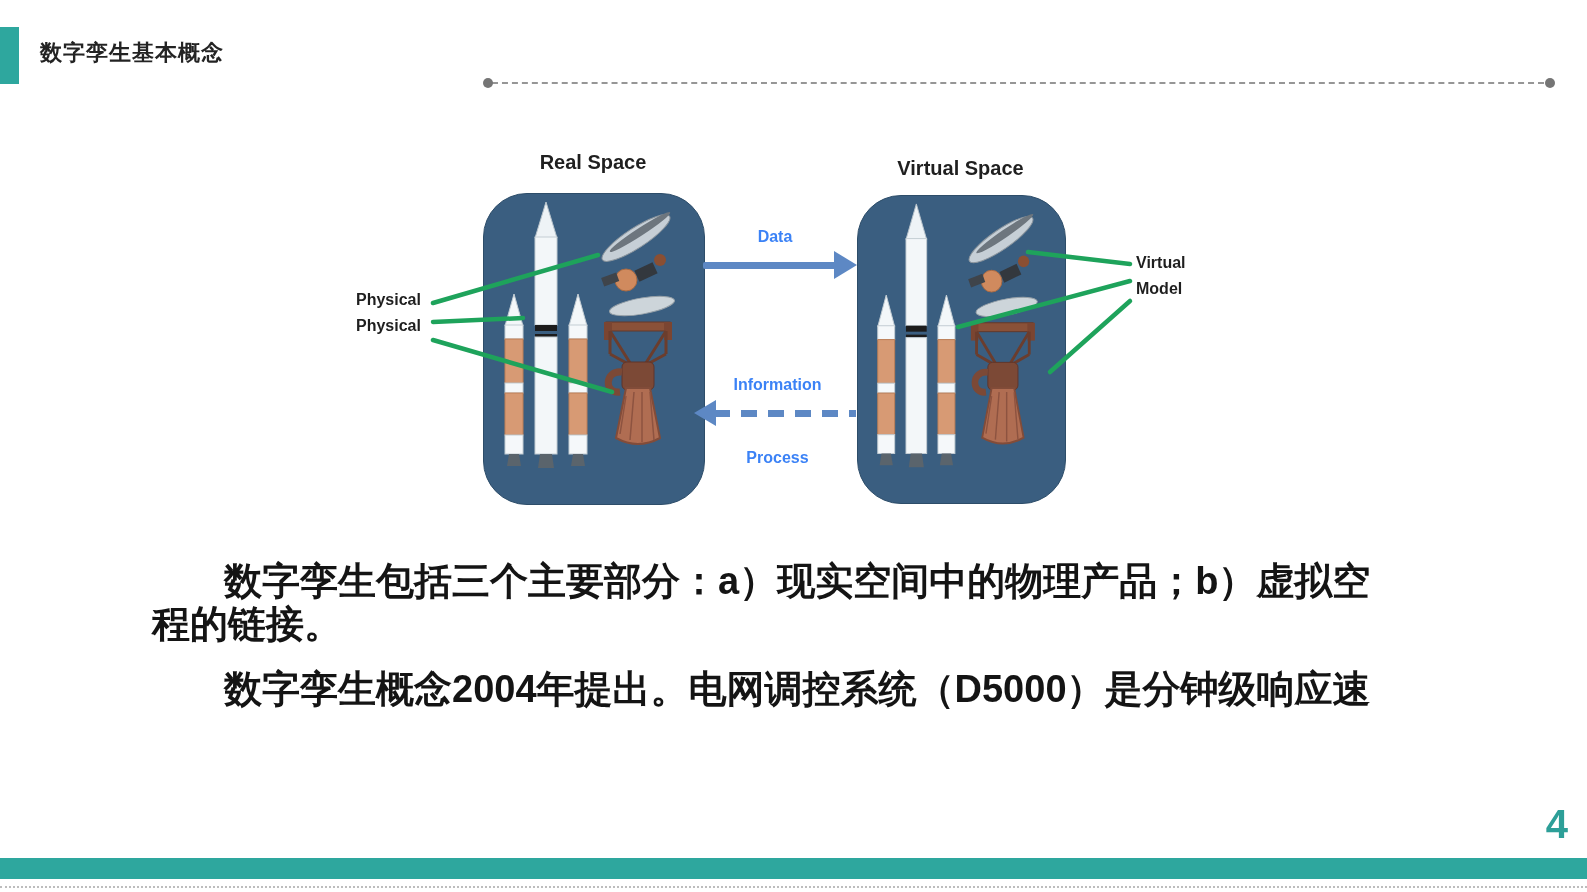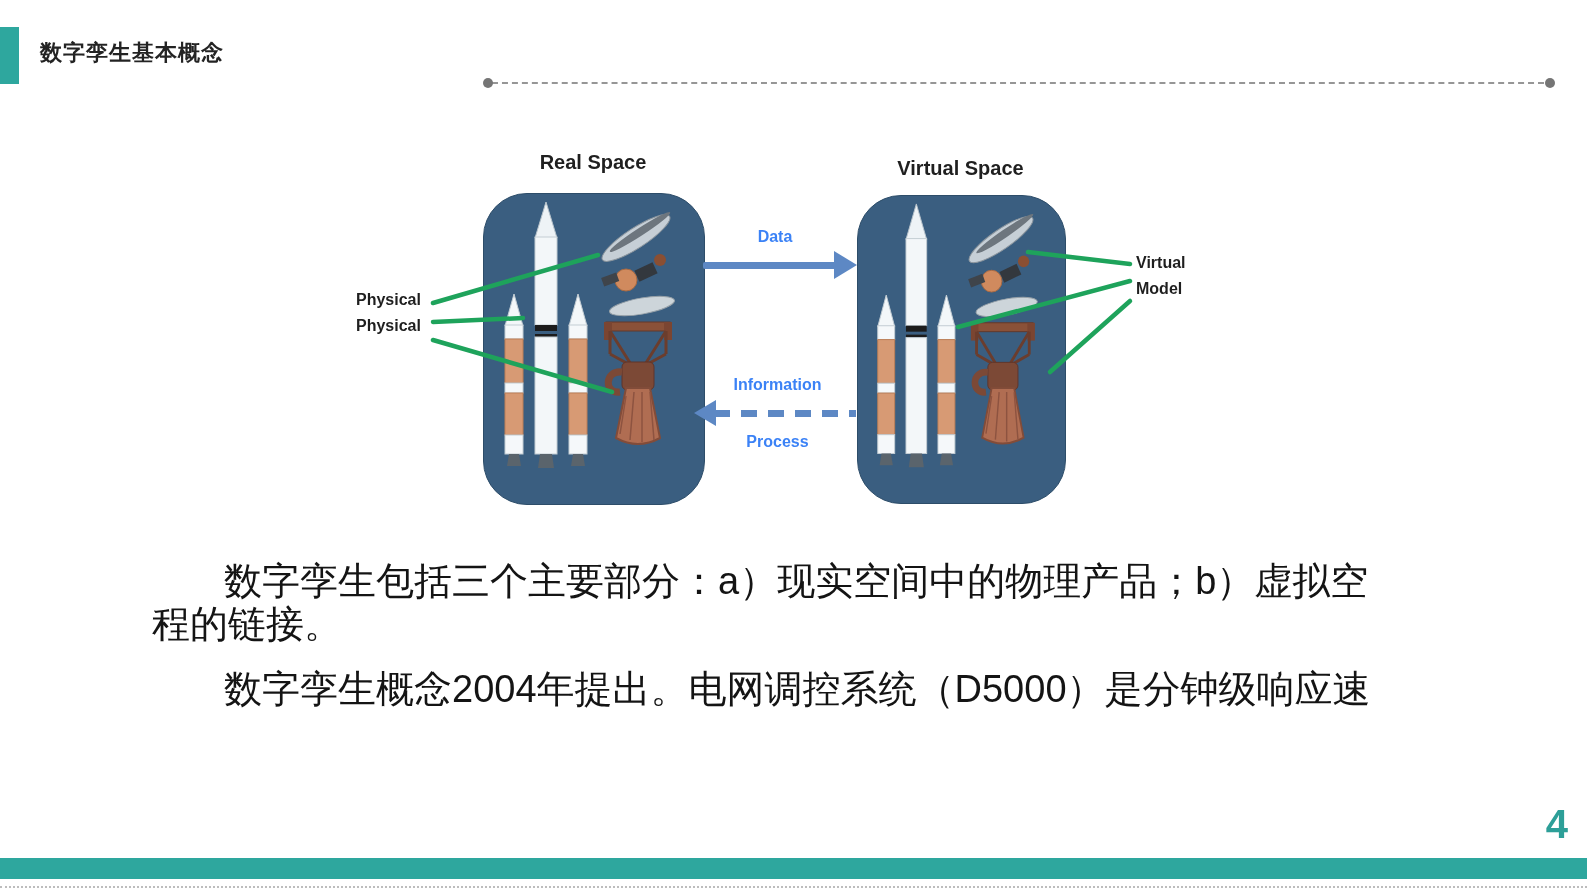--- a/index.html
+++ b/index.html
@@ -36,21 +36,21 @@
     position:absolute;text-align:center;font-weight:bold;color:#1f1f1f;font-size:20px;
   }
   .space-label.real{left:483px;width:220px;top:151px;}
   .space-label.virtual{left:857px;width:207px;top:157px;}
 
   .arrow-label{
     position:absolute;text-align:center;font-weight:bold;color:#3b82f6;font-size:16px;
   }
   .label-data{left:700px;width:150px;top:228px;}
   .label-information{left:690px;width:175px;top:376px;}
-  .label-process{left:690px;width:175px;top:433px;text-align:center;}
+  .label-process{left:690px;width:175px;top:449px;text-align:center;}
 
   .solid-arrow{position:absolute;left:703px;top:262px;width:134px;height:7px;background:#5d88c4;border-radius:2px;}
   .solid-arrow-head{
     position:absolute;left:834px;top:251px;width:0;height:0;
     border-top:14px solid transparent;border-bottom:14px solid transparent;
     border-left:23px solid #5d88c4;
   }
   .dashed-arrow{
     position:absolute;left:714px;top:410px;width:142px;height:7px;
     background:repeating-linear-gradient(90deg,#5d88c4 0 16px,transparent 16px 27px);
@@ -69,21 +69,21 @@
 
   .connector-overlay{position:absolute;left:0;top:0;width:1587px;height:892px;pointer-events:none;}
 
   
   .body-text{
     position:absolute;left:152px;top:560px;width:1290px;
     font-size:38px;line-height:43px;color:#141414;
   }
   .body-text .para{margin:0;}
   .body-text .para + .para{margin-top:22px;}
-  .body-text .line{display:block;}
+  .body-text .line{display:block;font-weight:bold;}
   .body-text .line.indent{padding-left:72px;}
 
   
   .page-number{
     position:absolute;right:19px;top:802px;
     font-size:40px;font-weight:bold;color:#2d9f98;
   }
   .bottom-bar{position:absolute;left:0;top:858px;width:100%;height:21px;background:#2ea79e;}
   .bottom-dashed{position:absolute;left:0;top:886px;width:100%;height:0;border-top:2px dotted #bdbdbd;}
 </style>

